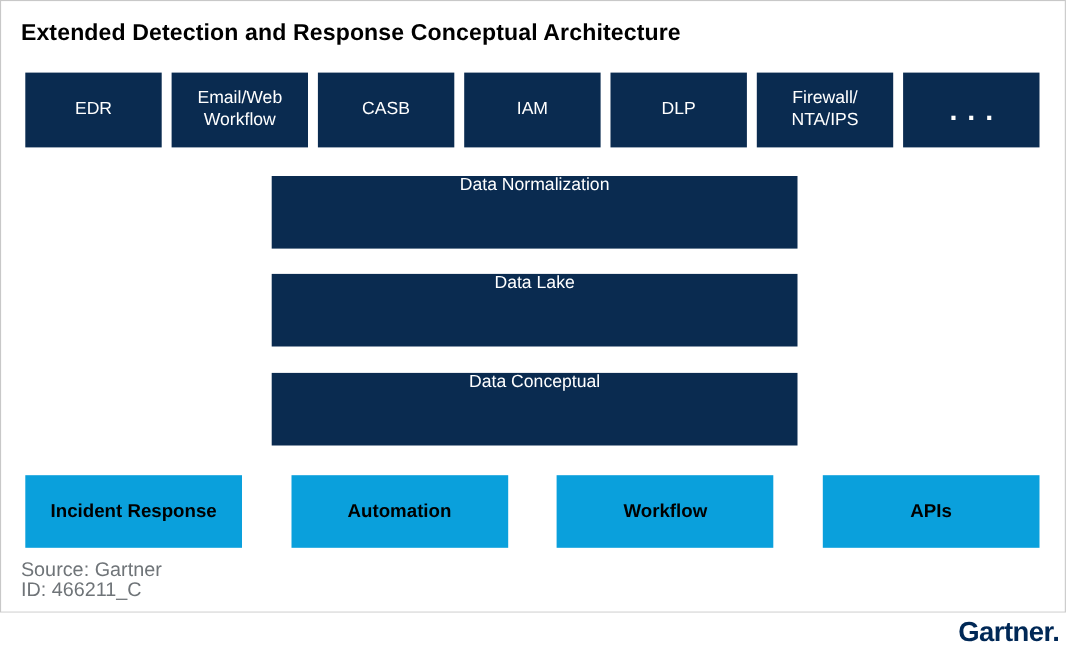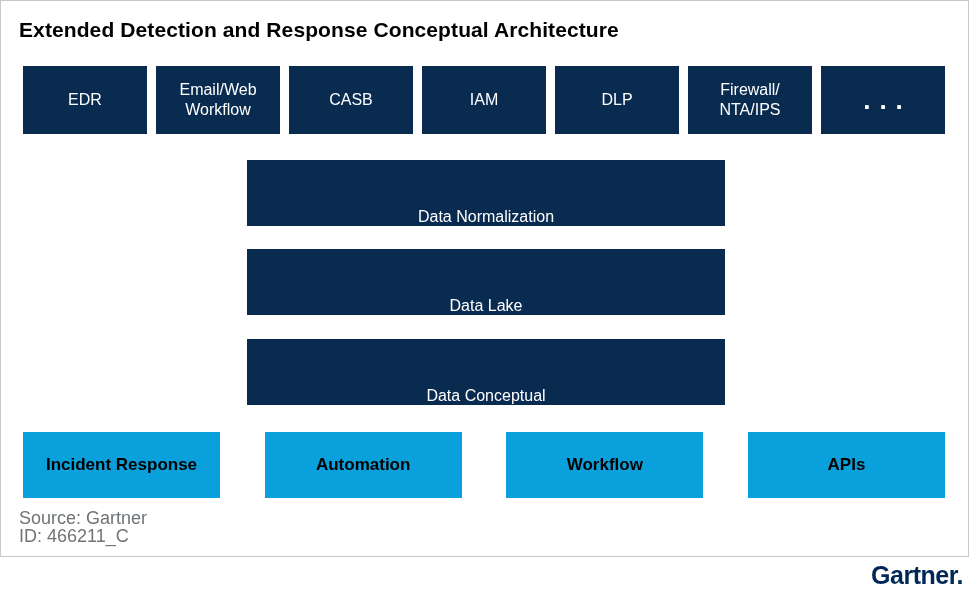--- a/index.html
+++ b/index.html
@@ -60,21 +60,21 @@
   }
 
   
   .mid-box {
     position: absolute;
     left: 246px;
     width: 478px; height: 66px;
     background: var(--navy, #0a2b50);
     color: #ffffff;
     display: flex;
-    align-items: flex-end;
+    align-items: flex-start;
     justify-content: center;
     font-size: 16px;
   }
   .mid-box.pos-0 { top: 159px; }
   .mid-box.pos-1 { top: 248px; }
   .mid-box.pos-2 { top: 338px; }
 
   
   .bottom-row {
     position: absolute;

